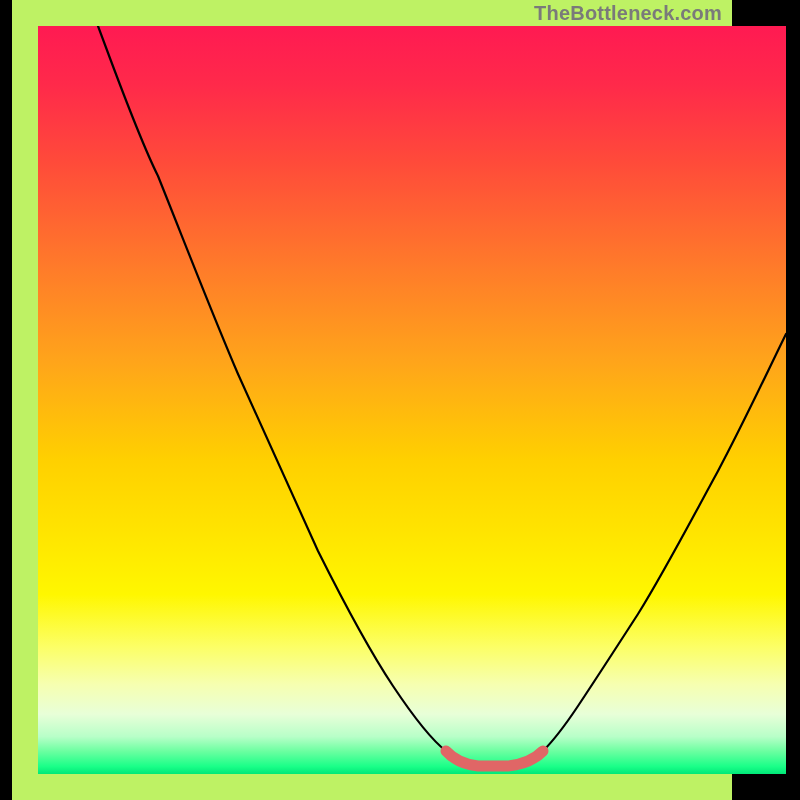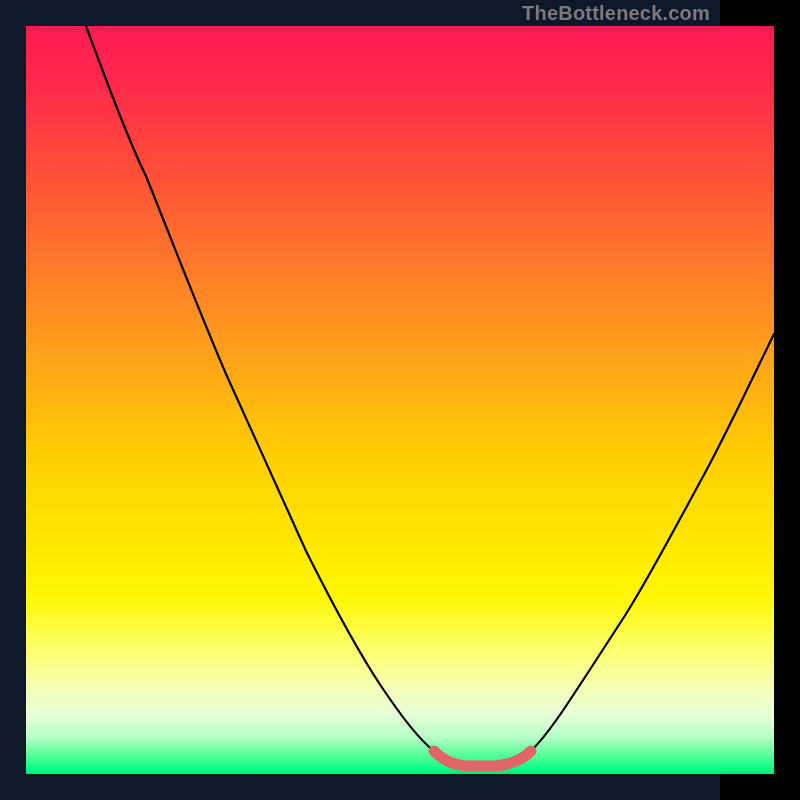--- a/index.html
+++ b/index.html
@@ -5,25 +5,25 @@
   html, body {
     margin: 0;
     padding: 0;
     width: 800px;
     height: 800px;
     background: #000;
     overflow: hidden;
   }
   .frame {
     position: absolute;
-    left: 0;
+    left: 12px;
     top: 0;
     width: 720px;
     height: 800px;
-    background: #0f172a;
+    background: #bef264;
   }
   .plot {
     position: absolute;
     left: 26px;
     top: 26px;
     width: 748px;
     height: 748px;
     overflow: hidden;
   }
   .gradient {

